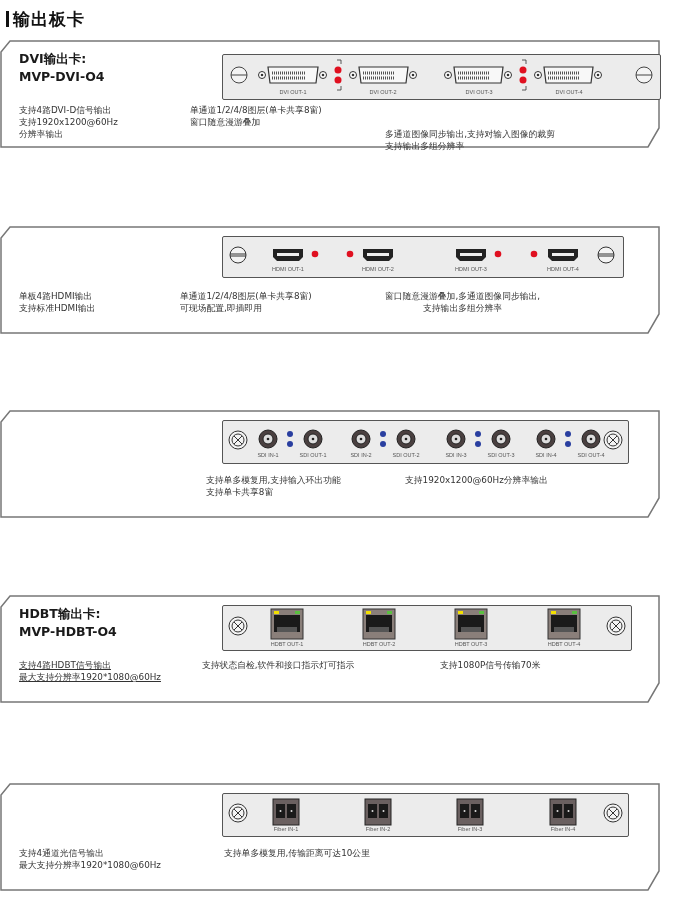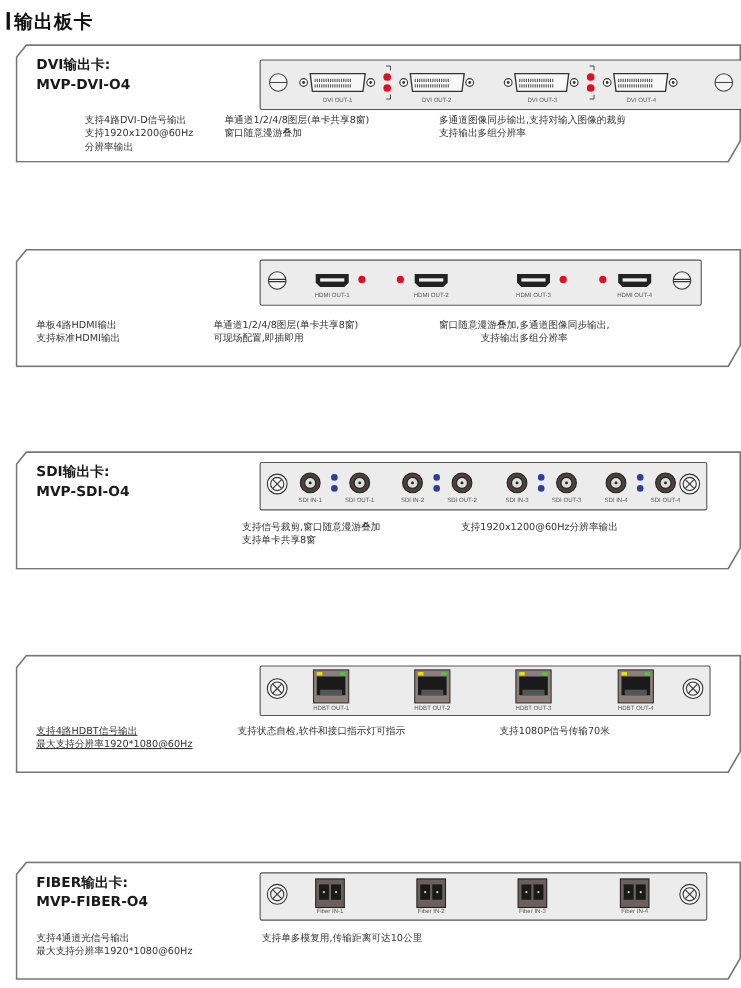--- a/index.html
+++ b/index.html
@@ -1,20 +1,20 @@
 <!DOCTYPE html>
 <html><head>
 <meta charset="utf-8">
 <style>
   html, body { margin:0; padding:0; background:#ffffff; }
   body { width:674px; height:898px; position:relative; overflow:hidden;
          font-family:"DejaVu Sans", "Liberation Sans", sans-serif; color:#333; }
   .title { position:absolute; left:6px; top:8px; font-size:17px; font-weight:bold; color:#111; letter-spacing:1px; }
   .title .bar { display:inline-block; width:3px; height:16px; background:#111; vertical-align:-2px; margin-right:4px; }
-  .card { position:absolute; left:14px; width:660px; height:80px; }
+  .card { position:absolute; left:0; width:660px; height:80px; }
   .card svg.frame { position:absolute; left:0; top:0; width:660px; height:108px; }
   .card .name { position:absolute; left:19px; top:10px; font-size:12.5px; font-weight:bold; color:#1a1a1a; line-height:18px; }
   .card .col { position:absolute; top:64px; font-size:8.8px; color:#333; line-height:12px; white-space:nowrap; }
   .panel { position:absolute; background:#ececec; border:1px solid #555; border-radius:2px; }
   .panel svg { position:absolute; left:0; top:0; }
   .plabel { position:absolute; font-size:5.5px; color:#555; white-space:nowrap; font-family:"Liberation Sans", sans-serif; transform:translateX(-50%); }
 </style>
 </head>
 <body>
 
@@ -95,30 +95,30 @@
           <path d="M114 35 L118 35 L118 31"></path>
           <path d="M299 5 L303 5 L303 9"></path>
           <path d="M299 35 L303 35 L303 31"></path>
         </g>
     </svg>
     <span class="plabel" style="left:70px; top:34px;">DVI OUT-1</span>
     <span class="plabel" style="left:160px; top:34px;">DVI OUT-2</span>
     <span class="plabel" style="left:256px; top:34px;">DVI OUT-3</span>
     <span class="plabel" style="left:346px; top:34px;">DVI OUT-4</span>
   </div>
-  <div class="col" style="left:19px;margin-left:44px;">
+  <div class="col" style="left:19px;">
     <div>支持4路DVI-D信号输出</div>
       <div>支持1920x1200@60Hz</div>
       <div>分辨率输出</div>
   </div>
   <div class="col" style="left:190px;">
     <div>单通道1/2/4/8图层(单卡共享8窗)</div>
       <div>窗口随意漫游叠加</div>
   </div>
-  <div class="col" style="left:385px;">
+  <div class="col" style="left:385px;margin-top:24px;">
     <div>多通道图像同步输出,支持对输入图像的裁剪</div>
       <div>支持输出多组分辨率</div>
   </div>
 </div>
 
 <div class="card" style="top:226px;">
   <svg class="frame">
       <use href="#frame"></use>
     </svg>
   <div class="panel" style="left:222px; top:10px; width:400px; height:40px;">
@@ -168,24 +168,20 @@
   <div class="col" style="left:385px;text-align:center;">
     <div>窗口随意漫游叠加,多通道图像同步输出,</div>
       <div>支持输出多组分辨率</div>
   </div>
 </div>
 
 <div class="card" style="top:410px;">
   <svg class="frame">
       <use href="#frame"></use>
     </svg>
-  <div class="name">
-    <div>SDI输出卡:</div>
-    <div>MVP-SDI-O4</div>
-  </div>
   <div class="panel" style="left:222px; top:10px; width:405px; height:42px;">
     <svg width="405" height="42" viewBox="0 0 405 42">
       <g fill="#f4f4f4" stroke="#333">
           <circle cx="15" cy="19" r="9"></circle>
           <circle cx="15" cy="19" r="6"></circle>
           <line x1="11" y1="15" x2="19" y2="23"></line>
           <line x1="19" y1="15" x2="11" y2="23"></line>
         </g>
       <g fill="#f4f4f4" stroke="#333">
           <circle cx="390" cy="19" r="9"></circle>
@@ -237,32 +233,36 @@
     <span class="plabel" style="left:45px; top:31px;">SDI IN-1</span>
     <span class="plabel" style="left:90px; top:31px;">SDI OUT-1</span>
     <span class="plabel" style="left:138px; top:31px;">SDI IN-2</span>
     <span class="plabel" style="left:183px; top:31px;">SDI OUT-2</span>
     <span class="plabel" style="left:233px; top:31px;">SDI IN-3</span>
     <span class="plabel" style="left:278px; top:31px;">SDI OUT-3</span>
     <span class="plabel" style="left:323px; top:31px;">SDI IN-4</span>
     <span class="plabel" style="left:368px; top:31px;">SDI OUT-4</span>
   </div>
   <div class="col" style="left:206px;">
-    <div>支持信号裁剪,窗口随意漫游叠加</div>
+    <div>支持单多模复用,支持输入环出功能</div>
       <div>支持单卡共享8窗</div>
   </div>
   <div class="col" style="left:405px;">
     <div>支持1920x1200@60Hz分辨率输出</div>
   </div>
 </div>
 
 <div class="card" style="top:595px;">
   <svg class="frame">
       <use href="#frame"></use>
     </svg>
+  <div class="name">
+    <div>HDBT输出卡:</div>
+    <div>MVP-HDBT-O4</div>
+  </div>
   <div class="panel" style="left:222px; top:10px; width:408px; height:44px;">
     <svg width="408" height="44" viewBox="0 0 408 44">
       <g fill="#f4f4f4" stroke="#333">
           <circle cx="15" cy="20" r="9"></circle>
           <circle cx="15" cy="20" r="6"></circle>
           <line x1="11" y1="16" x2="19" y2="24"></line>
           <line x1="19" y1="16" x2="11" y2="24"></line>
         </g>
       <g fill="#f4f4f4" stroke="#333">
           <circle cx="393" cy="20" r="9"></circle>
@@ -315,24 +315,20 @@
   </div>
   <div class="col" style="left:440px;">
     <div>支持1080P信号传输70米</div>
   </div>
 </div>
 
 <div class="card" style="top:783px;">
   <svg class="frame">
       <use href="#frame"></use>
     </svg>
-  <div class="name">
-    <div>FIBER输出卡:</div>
-    <div>MVP-FIBER-O4</div>
-  </div>
   <div class="panel" style="left:222px; top:10px; width:405px; height:42px;">
     <svg width="405" height="42" viewBox="0 0 405 42">
       <g fill="#f4f4f4" stroke="#333">
           <circle cx="15" cy="19" r="9"></circle>
           <circle cx="15" cy="19" r="6"></circle>
           <line x1="11" y1="15" x2="19" y2="23"></line>
           <line x1="19" y1="15" x2="11" y2="23"></line>
         </g>
       <g fill="#f4f4f4" stroke="#333">
           <circle cx="390" cy="19" r="9"></circle>

